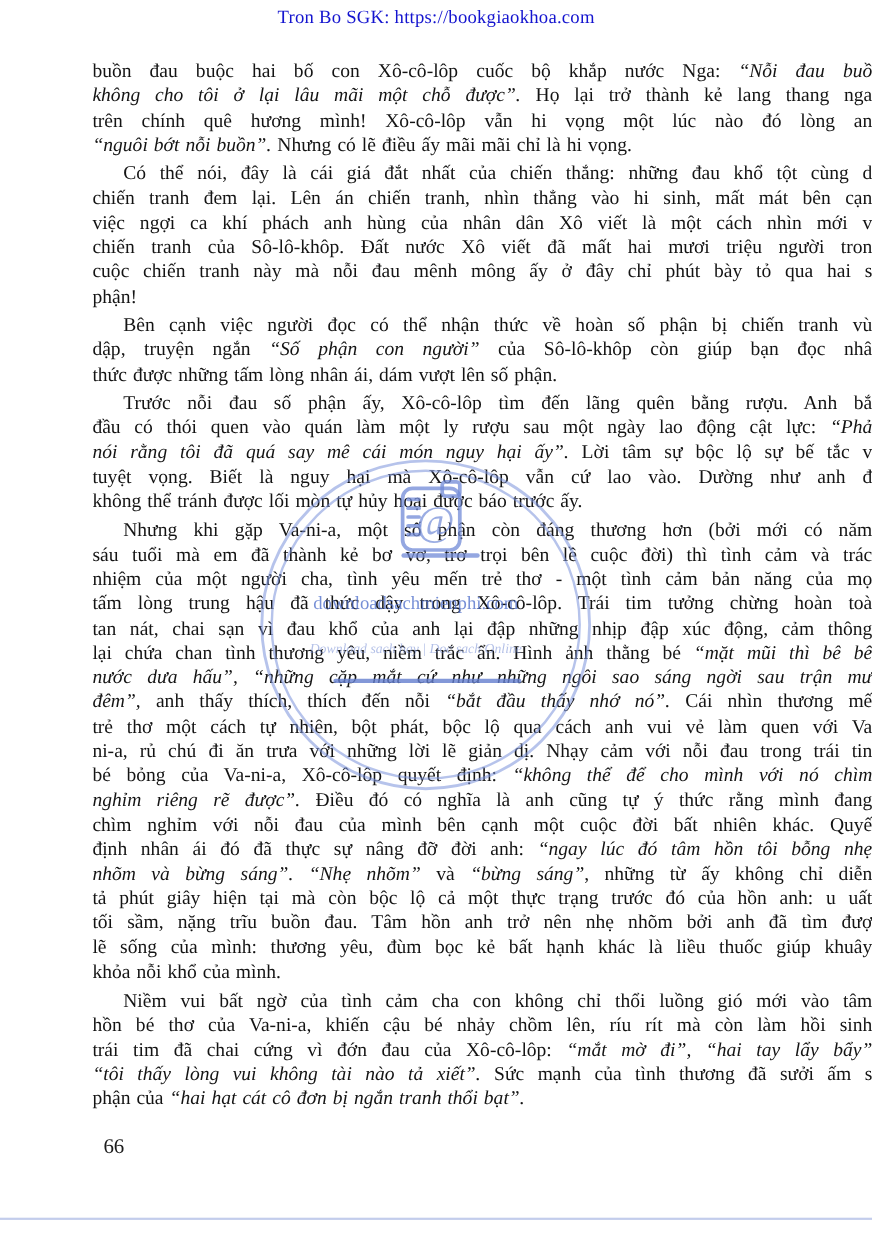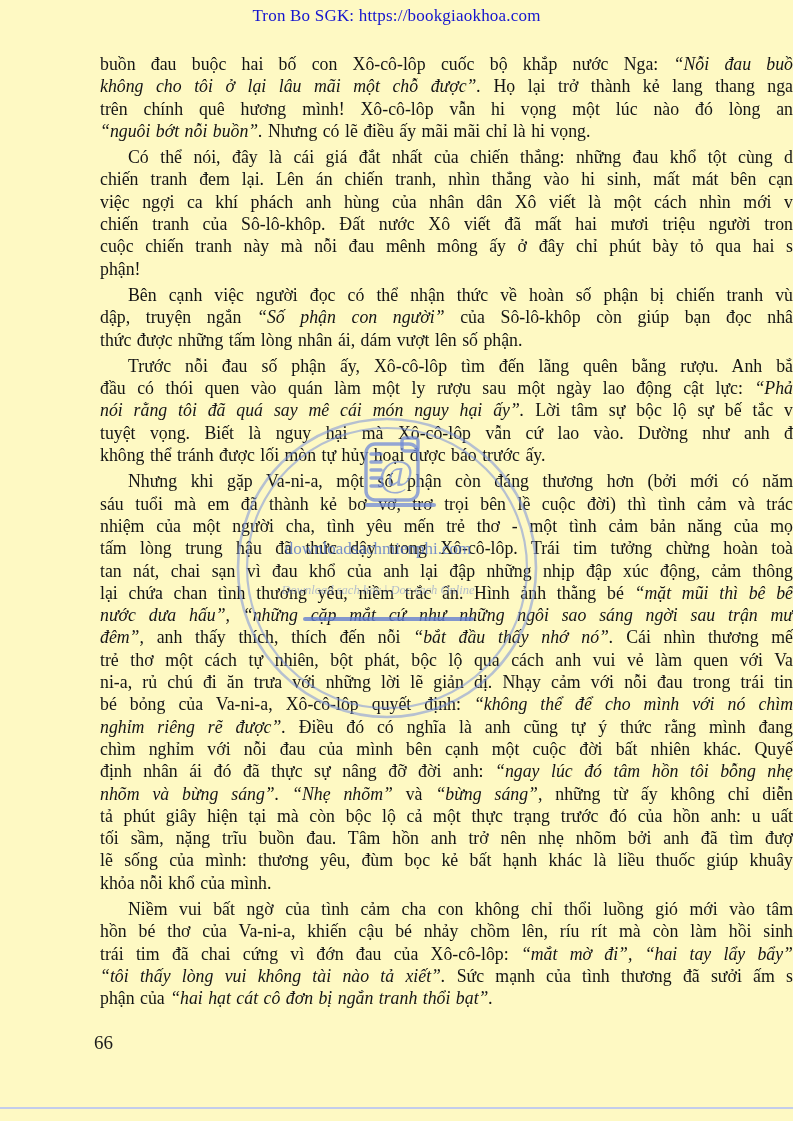--- a/index.html
+++ b/index.html
@@ -1,19 +1,19 @@
 <!DOCTYPE html>
 <html><head>
 <meta charset="utf-8">
 <style>
   html,body{margin:0;padding:0;background:#e8e8e6;}
   .page{
     position:relative;
     width:793px;height:1121px;
-    background:#fef9c3;
+    background:#ffffff;
     overflow:hidden;
     font-family:"Liberation Serif","DejaVu Serif",serif;
     color:#141414;
   }
   
   .top-link{
     position:absolute;top:6px;left:0;width:100%;
     text-align:center;font-size:17px;letter-spacing:.2px;
     color:#1414cf;
   }
@@ -29,21 +29,21 @@
   .page-num{
     position:absolute;top:1032px;left:94px;
     font-size:19px;color:#1c1c1c;
   }
   
   .page-text{
     position:absolute;top:53px;left:84px;width:709px;
     font-size:17.8px;line-height:22.3px;
     word-spacing:1px;
   }
-  .para{margin:0 0 4px 16px;}
+  .para{margin:0 0 4px 0;}
   .tline{
     text-align:justify;
     text-align-last:justify;
     height:22.3px;overflow:visible;white-space:normal;
   }
   .tline.last{text-align-last:left;}
   .para.indent .tline.first{text-indent:28px;}
   .it{font-style:italic;}
   
   .wm{position:absolute;pointer-events:none;z-index:2;}

